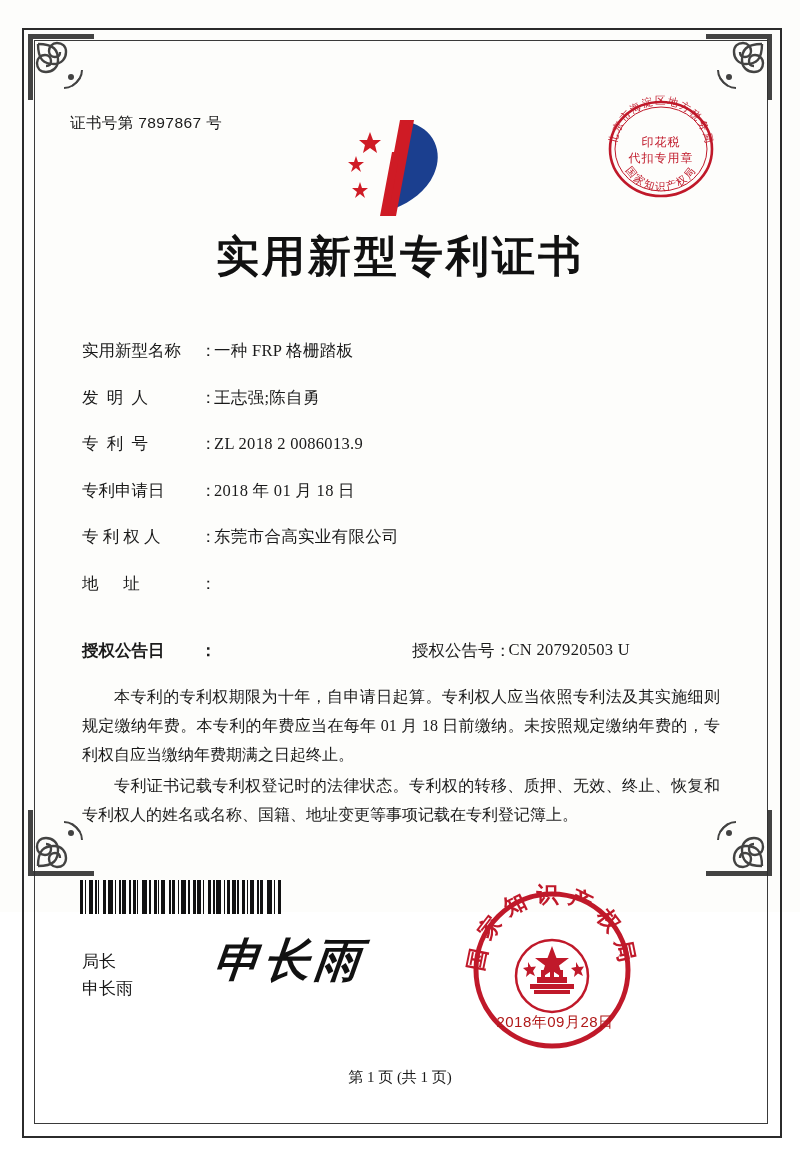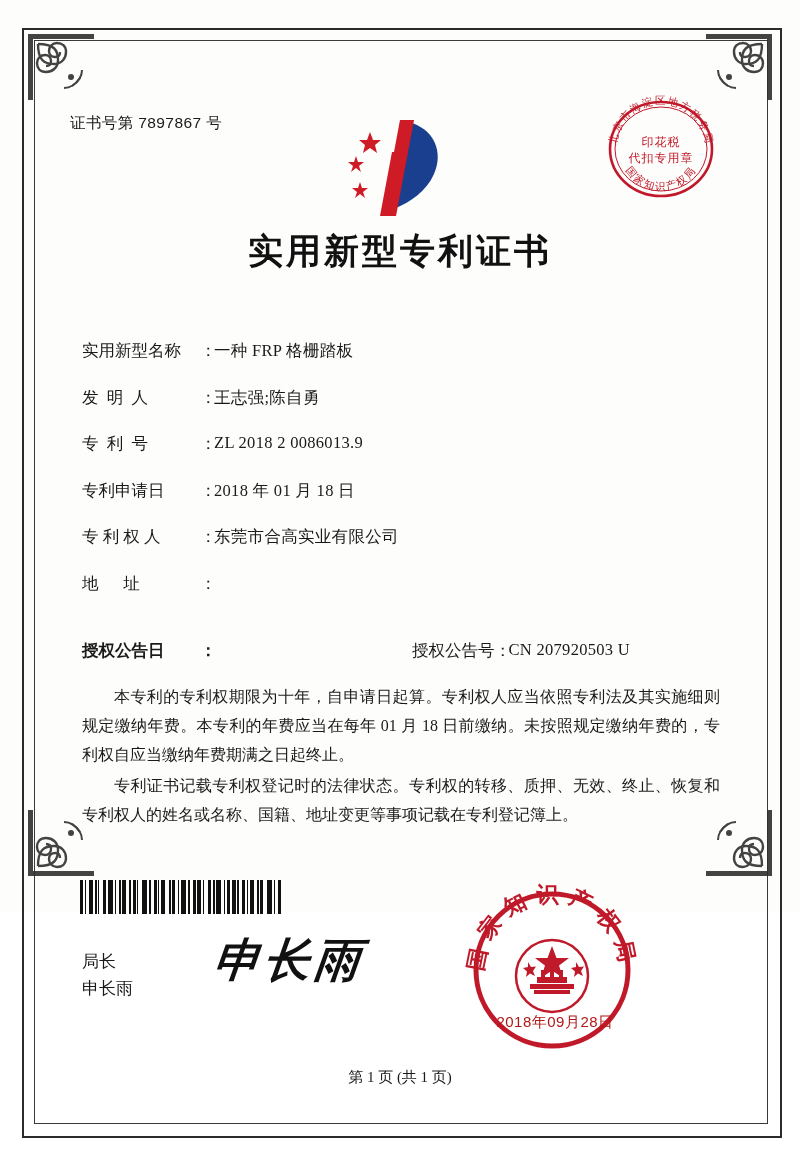--- a/index.html
+++ b/index.html
@@ -74,36 +74,36 @@
     width: 122px; height: 122px;
   }
   .tax-stamp svg { display:block; width: 122px; height: 122px; }
 
   
   .title {
     position: absolute;
     left: 0; top: 228px;
     width: 800px;
     text-align: center;
-    font-size: 35px;
+    font-size: 43px;
     font-weight: bold;
     letter-spacing: 3px;
     font-family: "Liberation Serif", serif;
     color: #111;
   }
 
   
   .fields {
     position: absolute;
     left: 82px; top: 340px;
     width: 640px;
   }
   .field-row {
     display: flex;
-    align-items: flex-start;
+    align-items: center;
     margin-bottom: 24.5px;
     font-size: 16.5px;
   }
   .field-label {
     width: 118px;
     flex: 0 0 118px;
     font-family: "Liberation Serif", serif;
     letter-spacing: 0px;
     white-space: pre;
   }

